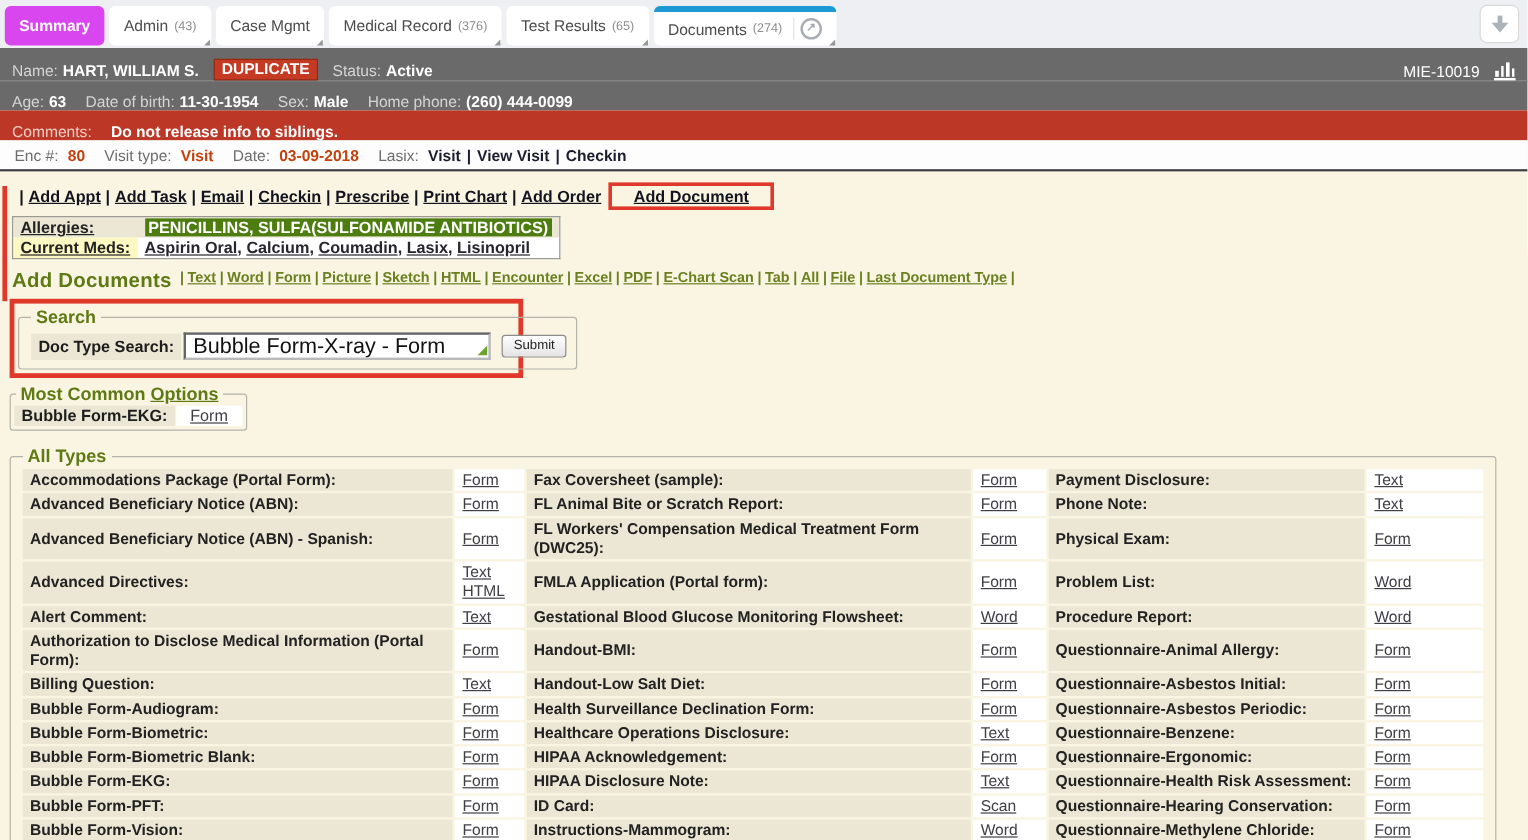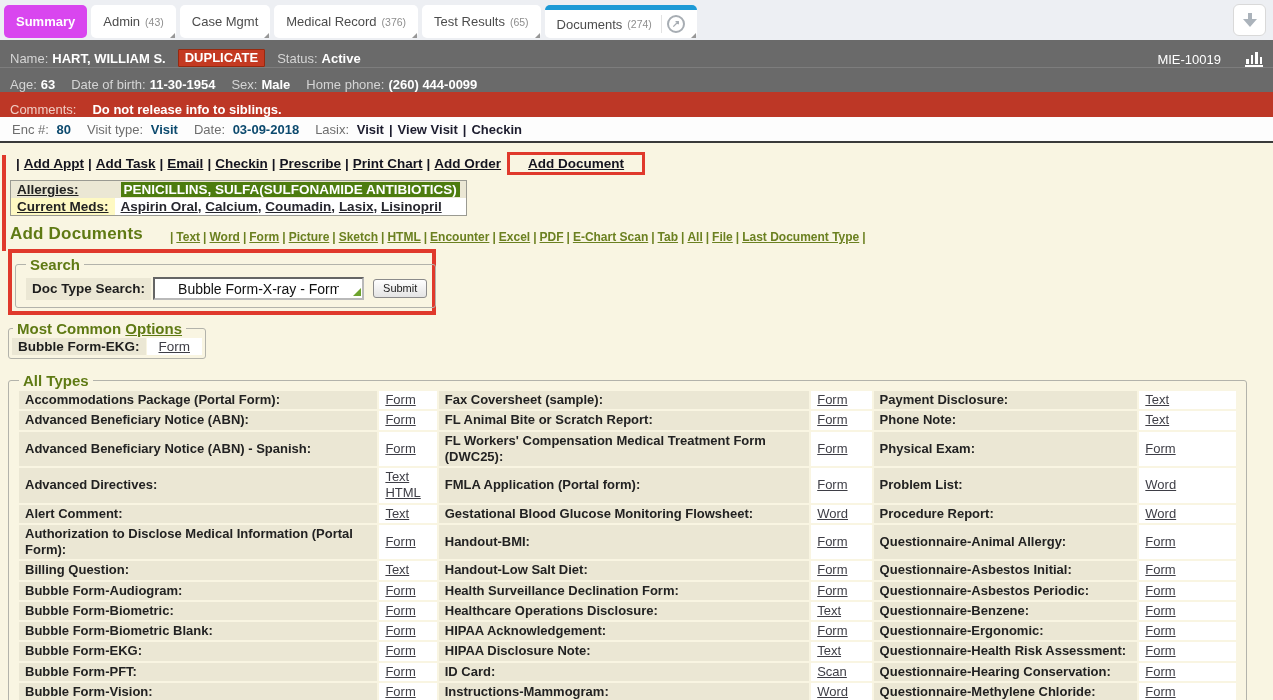--- a/index.html
+++ b/index.html
@@ -26,28 +26,28 @@
   
   .bar{display:flex;align-items:flex-end;font-size:13px;padding:0 10px;color:#fff}
   .name-bar{height:27px;background:#6a6a6a;justify-content:space-between}
   .demo-bar{height:25px;background:#6a6a6a;border-top:1px solid #7d7d7d}
   .comments-bar{height:25px;background:#bd3726}
   .lbl{color:#d5d5d5;margin-right:4px}
   .comments-bar .lbl{color:#f0cdc4;margin-right:16px}
   .val{font-weight:bold;color:#fff}
   .sp{margin-right:16px}
   .dup{background:#c43a22;border:1px solid #97290f;padding:0 6px 1px;font-weight:bold;margin:0 12px;border-radius:1px}
-  .pid-group{display:flex;align-items:center;gap:24px}
+  .pid-group{display:flex;align-items:center;gap:12px}
   .chart-icon{display:inline-flex;align-items:flex-end;gap:2px;border-bottom:2px solid #fff;padding:0 1px 1px;height:15px}
   .chart-icon i{display:block;width:2.5px;background:#fff}
 
   
   .enc-bar{height:26px;background:#fdfdfd;border-bottom:2px solid #3a3a3a;display:flex;align-items:center;font-size:13px;padding:0 12px;color:#1c1c2e}
   .enc-bar .lbl{color:#6e6e6e}
-  .enc-bar .val{color:#0c4a6e}
+  .enc-bar .val{color:#c2410c}
   .enc-links{font-weight:bold}
   .enc-links .elink{cursor:pointer}
   .enc-links .psep{margin:0 5px;font-weight:bold}
 
   
   .content{position:relative;height:557px;background:#f9f5e2;padding:6px 8px 0;font-size:13px;color:#222}
   .red-vline{position:absolute;left:2px;top:12px;width:4px;height:96px;background:#e0392c}
 
   .actions-row{margin:3px 0 5px 4px;font-weight:bold;font-size:13.5px;color:#14141f;white-space:nowrap}
   .actions-row .psep{margin:0 4px}
@@ -55,35 +55,35 @@
   .annot-inline{border:3px solid #e0392c;padding:1px 18px;margin-left:6px;display:inline-block}
 
   .info-box{border:1px solid #9a9a92;border-collapse:collapse;margin-left:2px;background:#fff;font-size:13.5px}
   .info-box td{padding:1px 6px;vertical-align:middle}
   .lblcell{background:#fef9c3;font-weight:bold;text-decoration:underline;cursor:pointer;white-space:nowrap}
   .allergy-cell{background:#ebe7d4}
   .allergy-val{background:#4d7c0f;color:#fff;font-weight:bold;padding:0 3px;cursor:pointer}
   .medlink{font-weight:bold;text-decoration:underline;color:#26262e;cursor:pointer}
   .comma{color:#26262e;font-weight:bold}
 
-  .adddocs-row{margin:8px 0 5px 2px;display:flex;align-items:flex-end;gap:24px;white-space:nowrap}
+  .adddocs-row{margin:8px 0 5px 2px;display:flex;align-items:flex-start;gap:4px;white-space:nowrap}
   .adddocs-title{font-size:17px;font-weight:bold;color:#5f7a14;letter-spacing:.2px}
   .doclinks{font-size:12px;font-weight:bold;color:#6b8020}
   .doclinks .psep{margin:0 3px}
   .doclink{text-decoration:underline;cursor:pointer}
 
   fieldset{border:1px solid #b3b3ab;border-radius:3px;padding:2px 8px 6px}
   legend{font-size:15px;font-weight:bold;color:#5f7a14;padding:0 4px;margin-left:2px}
   .ul{text-decoration:underline;cursor:pointer}
 
   .search-annot{border:4px solid #e0392c;width:428px;padding:3px;margin-left:0}
   .search-row{display:flex;align-items:center;margin:2px 0 1px 2px}
   .search-lbl{background:#ebe7d4;padding:3px 6px 4px;font-weight:bold;font-size:13.5px;color:#1d1d1d;white-space:nowrap}
   .search-input-wrap{position:relative;display:inline-block;margin-left:2px}
-  input.search{width:211px;height:23px;border:2px inset #b9b9b9;font-size:14px;padding:1px 23px;font-family:inherit;color:#111;background:#fff}
+  input.search{width:256px;height:23px;border:2px inset #b9b9b9;font-size:18px;padding:1px 6px;font-family:inherit;color:#111;background:#fff}
   .search-input-wrap::after{content:"";position:absolute;right:3px;bottom:4px;border-left:8px solid transparent;border-bottom:8px solid #6da32d}
   .submit-btn{margin-left:9px;font-size:11px;padding:2px 9px 3px;background:linear-gradient(#fefefe,#e4e4e4);border:1px solid #8b8b8b;border-radius:3px;font-family:inherit;color:#222;cursor:pointer}
 
   .mc-fs{display:inline-block;margin-top:5px;padding:0 2px 2px}
   .mc-table{border-collapse:separate;border-spacing:1px;font-size:13.5px}
   .mc-name{background:#ebe7d4;font-weight:bold;padding:1px 6px;min-width:128px;color:#1d1d1d}
   .mc-link{background:#fff;padding:1px 12px}
   .lk{color:#3e3e46;text-decoration:underline;cursor:pointer}
   .lk.blk{display:block;width:max-content}
 

